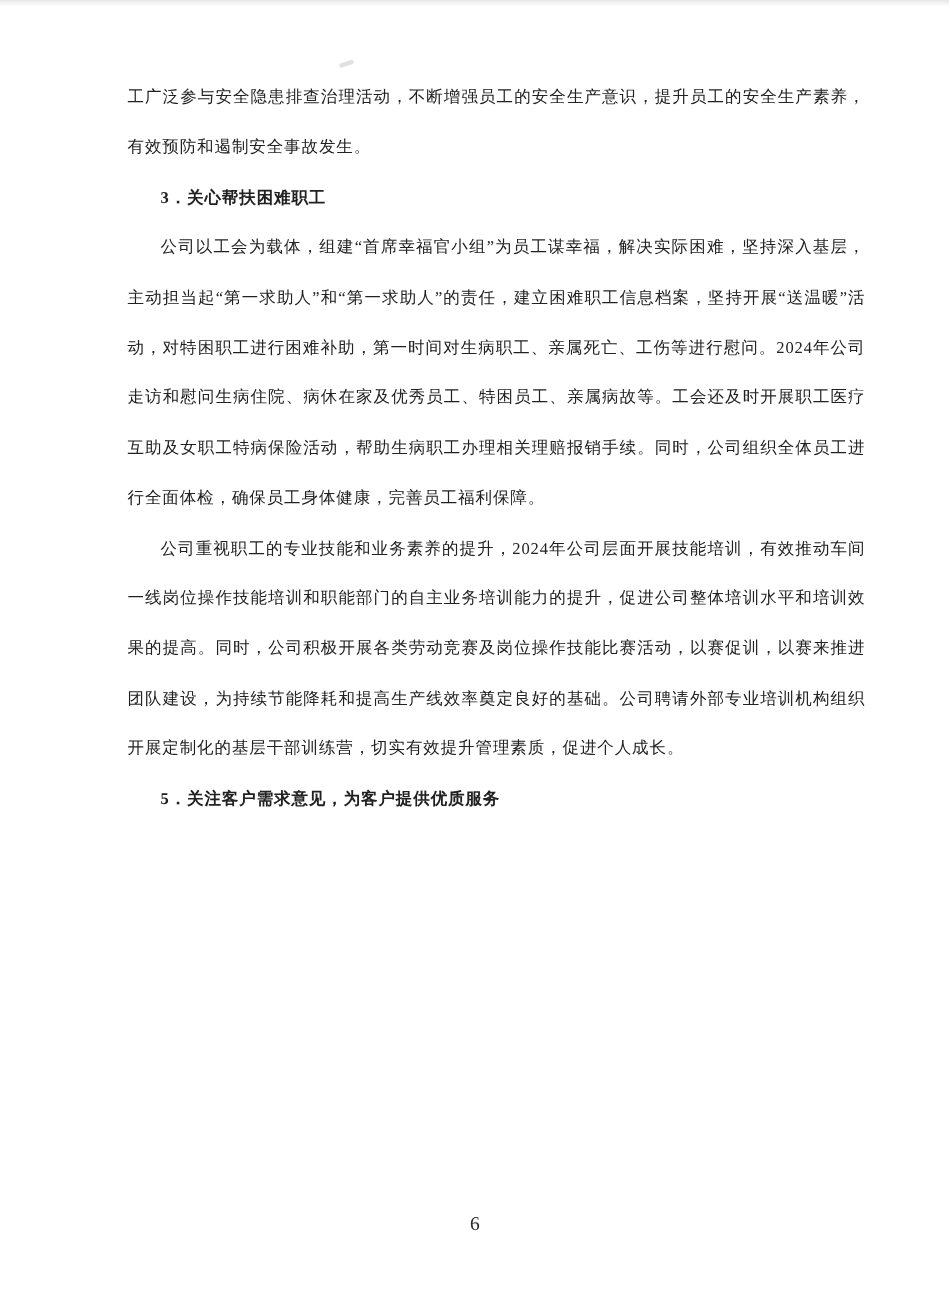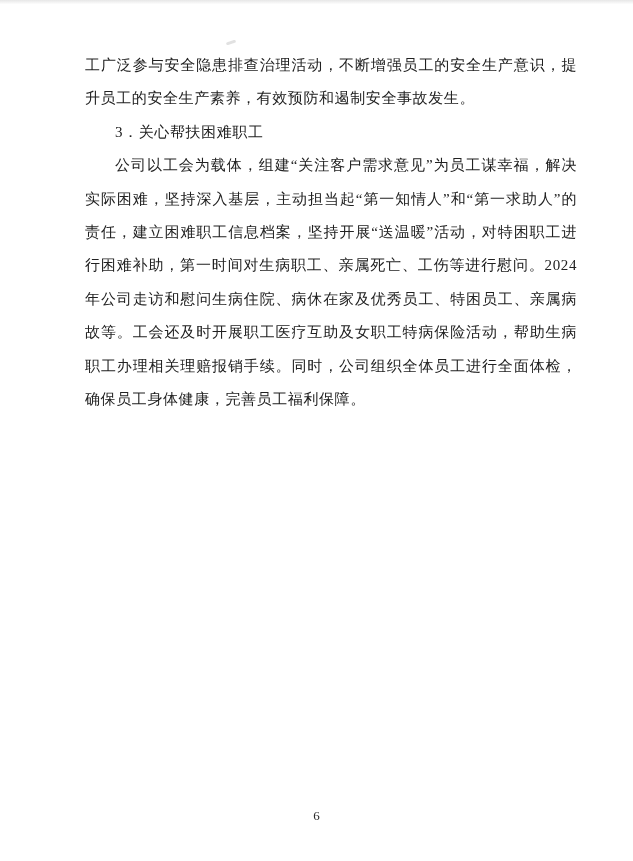--- a/index.html
+++ b/index.html
@@ -31,36 +31,36 @@
     background: #c9c9c9;
     opacity: 0.55;
     border-radius: 2px;
     transform: rotate(-18deg);
   }
   .content {
     position: absolute;
     left: 85px;
     top: 49px;
     width: 492px;
-    font-size: 15px;
+    font-size: 11px;
     line-height: 33.4px;
     letter-spacing: 0.6px;
     text-align: justify;
   }
   .content p {
     margin: 0;
   }
   .body-para {
     text-indent: 2em;
   }
   .body-para.continuation {
     text-indent: 0;
   }
   .heading {
-    font-weight: normal;
+    font-weight: bold;
     text-indent: 2em;
   }
   .page-number {
     position: absolute;
     bottom: 37px;
     left: 0;
     right: 0;
     text-align: center;
     font-size: 13px;
     color: #2a2a2a;
@@ -72,21 +72,23 @@
 
 <div class="page">
   <div class="scan-edge-top"></div>
   <div class="scan-speck"></div>
 
   <div class="content">
     <p class="body-para continuation">工广泛参与安全隐患排查治理活动，不断增强员工的安全生产意识，提升员工的安全生产素养，有效预防和遏制安全事故发生。</p>
 
     <p class="heading">3．关心帮扶困难职工</p>
 
-    <p class="body-para">公司以工会为载体，组建“关注客户需求意见”为员工谋幸福，解决实际困难，坚持深入基层，主动担当起“第一知情人”和“第一求助人”的责任，建立困难职工信息档案，坚持开展“送温暖”活动，对特困职工进行困难补助，第一时间对生病职工、亲属死亡、工伤等进行慰问。2024年公司走访和慰问生病住院、病休在家及优秀员工、特困员工、亲属病故等。工会还及时开展职工医疗互助及女职工特病保险活动，帮助生病职工办理相关理赔报销手续。同时，公司组织全体员工进行全面体检，确保员工身体健康，完善员工福利保障。</p>
+    <p class="body-para">公司以工会为载体，组建“首席幸福官小组”为员工谋幸福，解决实际困难，坚持深入基层，主动担当起“第一求助人”和“第一求助人”的责任，建立困难职工信息档案，坚持开展“送温暖”活动，对特困职工进行困难补助，第一时间对生病职工、亲属死亡、工伤等进行慰问。2024年公司走访和慰问生病住院、病休在家及优秀员工、特困员工、亲属病故等。工会还及时开展职工医疗互助及女职工特病保险活动，帮助生病职工办理相关理赔报销手续。同时，公司组织全体员工进行全面体检，确保员工身体健康，完善员工福利保障。</p>
 
 
+    <p class="body-para">公司重视职工的专业技能和业务素养的提升，2024年公司层面开展技能培训，有效推动车间一线岗位操作技能培训和职能部门的自主业务培训能力的提升，促进公司整体培训水平和培训效果的提高。同时，公司积极开展各类劳动竞赛及岗位操作技能比赛活动，以赛促训，以赛来推进团队建设，为持续节能降耗和提高生产线效率奠定良好的基础。公司聘请外部专业培训机构组织开展定制化的基层干部训练营，切实有效提升管理素质，促进个人成长。</p>
 
+    <p class="heading">5．关注客户需求意见，为客户提供优质服务</p>
 
   </div>
 
   <div class="page-number">6</div>
 </div>
 
 </body></html>

